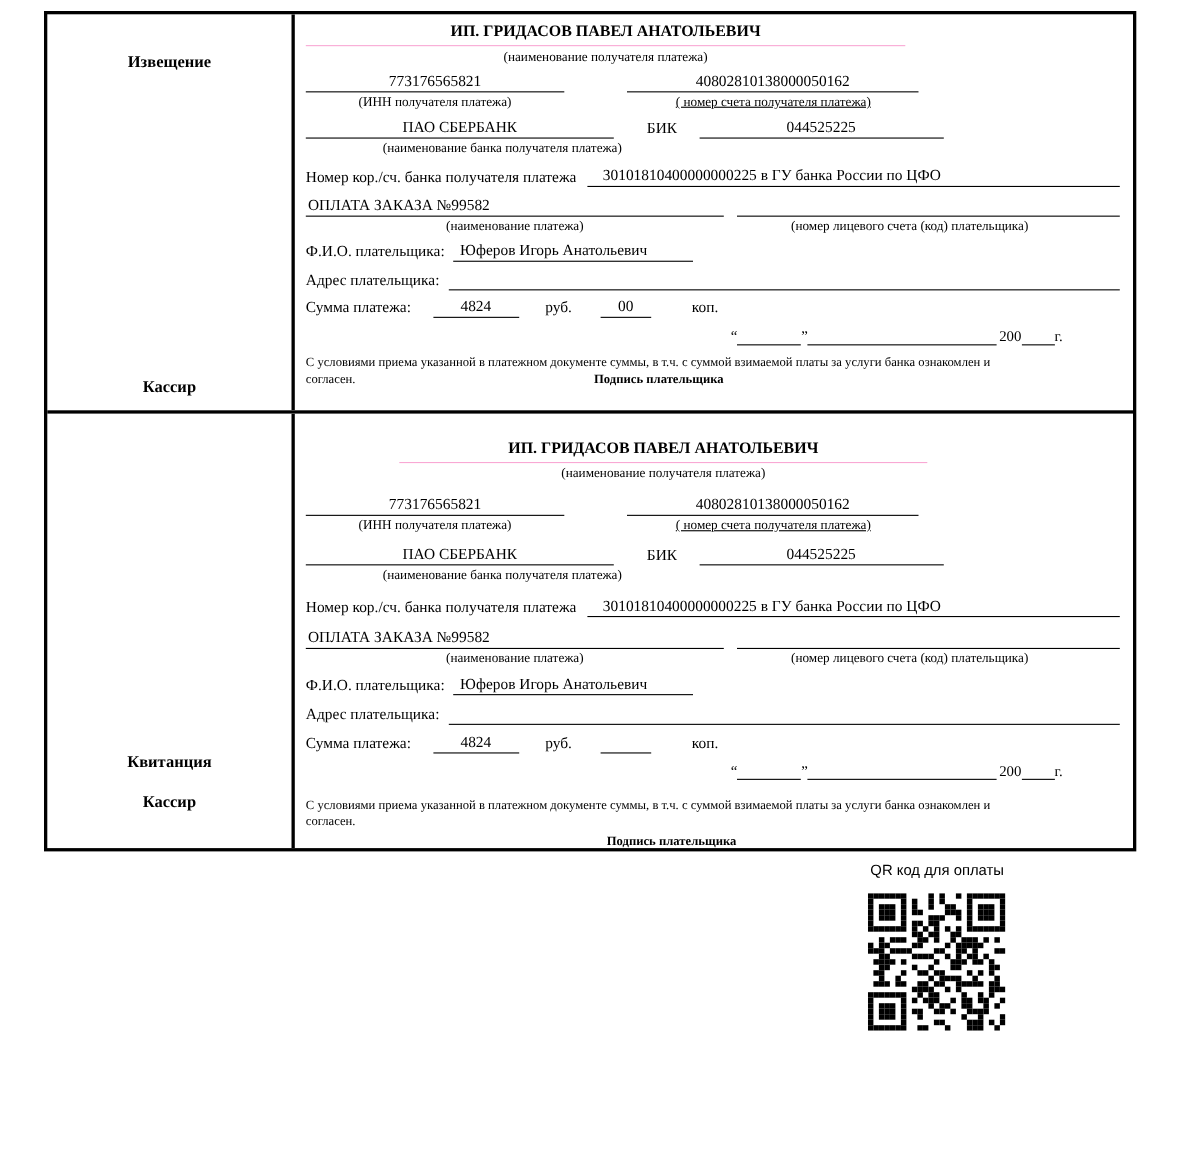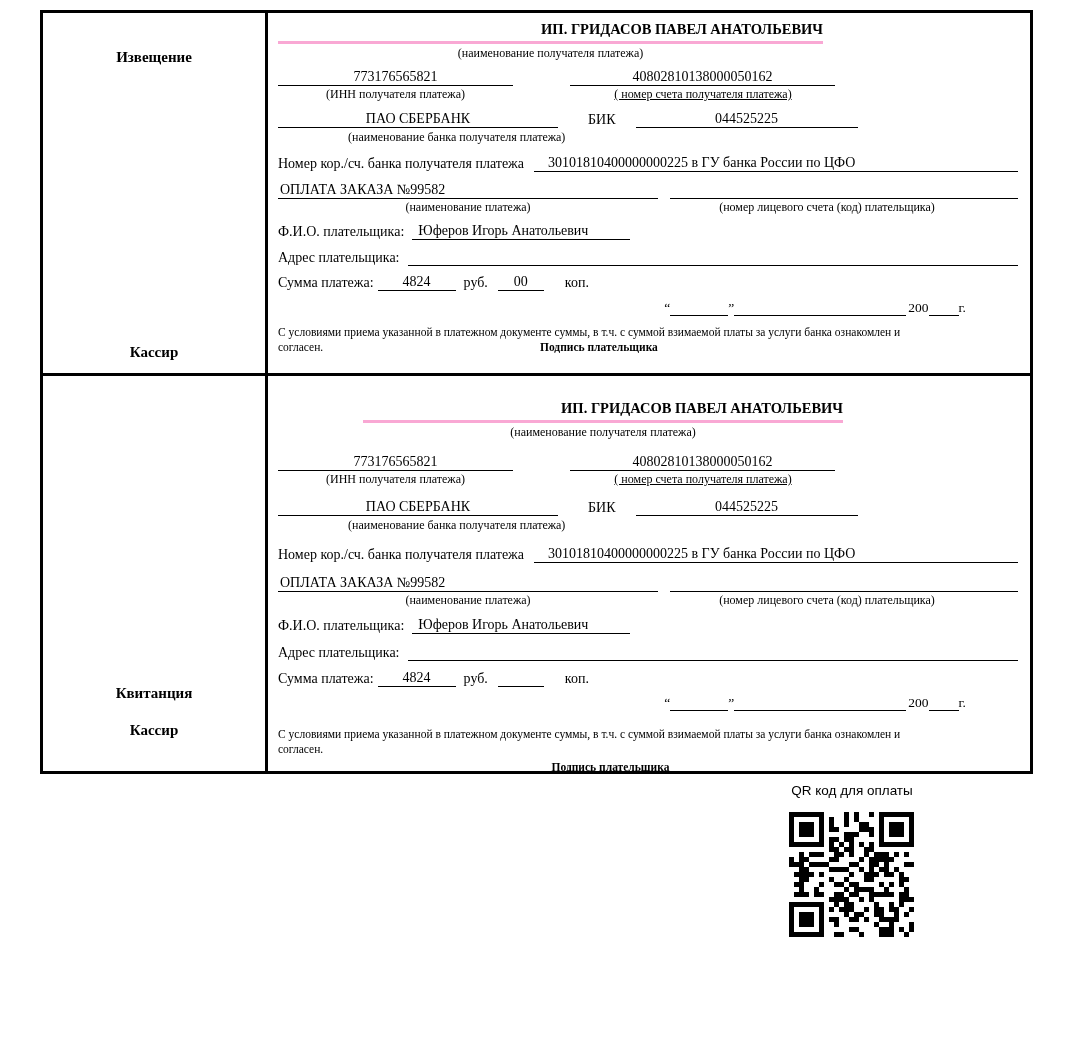--- a/index.html
+++ b/index.html
@@ -30,21 +30,21 @@
   }
   .logo-mark {
     width:9px; height:9px; border:2px solid #fff; border-left-color:transparent;
     border-radius:50%; transform:rotate(-45deg); display:inline-block;
   }
   .form-title { font-weight:bold; font-style:italic; font-size:14.5px; margin-right:165px; white-space:nowrap; }
 
   .head-col { margin-top:2px; }
   .sec-top .head-col { width:545px; }
   .sec-bottom .head-col { width:480px; margin-left:85px; margin-top:18px; }
-  .doc-title { font-weight:bold; font-size:14.5px; text-align:right; border-bottom:3px solid #f9a8d4; padding-bottom:3px; white-space:nowrap; }
+  .doc-title { font-weight:bold; font-size:14.5px; text-align:center; border-bottom:1px solid #f9a8d4; padding-bottom:3px; white-space:nowrap; }
   .cap { font-size:12px; }
   .head-col .cap { display:block; text-align:center; margin-top:2px; }
 
   .u { border-bottom:1px solid #000; }
 
   .vals-row { display:flex; margin-top:8px; }
   .inn-field { width:235px; text-align:center; }
   .acc-field { width:265px; margin-left:57px; text-align:center; }
   .caps-row { display:flex; margin-top:1px; }
   .inn-cap { width:235px; text-align:center; }
@@ -68,21 +68,21 @@
   .purpose-cap { width:380px; text-align:center; }
   .code-cap { width:310px; margin-left:14px; text-align:center; }
 
   .payer-row { display:flex; align-items:flex-end; margin-top:8px; }
   .payer-label { white-space:nowrap; }
   .payer-name-field { width:218px; margin-left:8px; padding-left:6px; white-space:nowrap; }
 
   .address-row { display:flex; align-items:flex-end; margin-top:9px; }
   .address-field { flex:1; margin-left:8px; height:17px; }
 
-  .amount-row { display:flex; align-items:flex-end; margin-top:8px; }
+  .amount-row { display:flex; align-items:flex-end; margin-top:8px;gap:16px; }
   .amount-rub-field { width:78px; text-align:center; margin-left:4px; }
   .rub-label { margin-left:8px; }
   .amount-kop-field { width:46px; text-align:center; margin-left:10px; }
   .kop-label { margin-left:21px; }
 
   .date-row { display:flex; align-items:flex-end; justify-content:flex-end; margin-top:9px; margin-right:52px; font-size:13.5px; }
   .dline1 { width:58px; }
   .dline2 { width:172px; }
   .dline3 { width:30px; }
   .date-row .year-prefix { margin-left:2px; }

